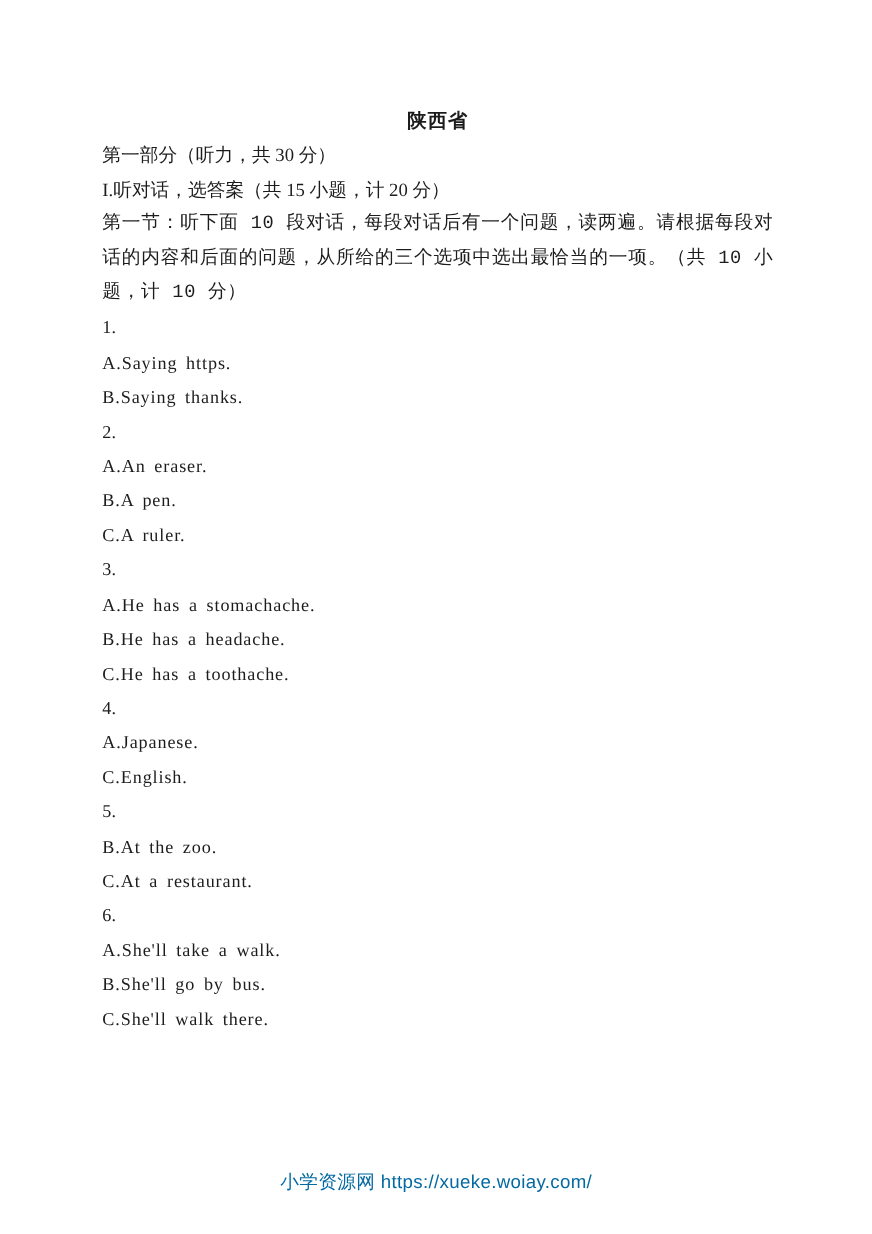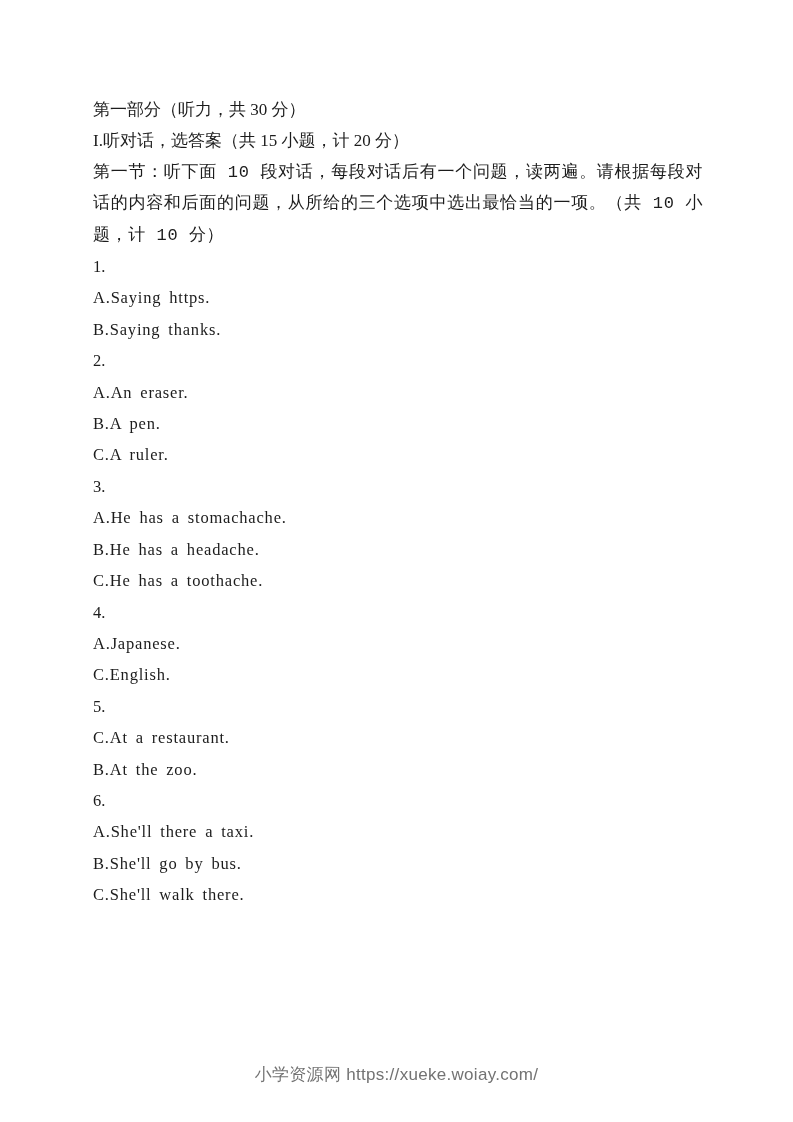--- a/index.html
+++ b/index.html
@@ -61,30 +61,31 @@
   }
   .footer {
     position: absolute;
     top: 1062px;
     left: 0;
     width: 793px;
     text-align: center;
     font-family: "Liberation Sans", "DejaVu Sans", sans-serif;
     font-size: 17px;
     line-height: 26px;
-    color: #737373;
+    color: #0369a1;
     letter-spacing: 0.3px;
   }
 </style>
 </head>
 <body>
 
 <div class="page">
   <div class="content">
 
+    <div class="doc-title">陕西省</div>
 
     <div class="line">第一部分（听力，共 30 分）</div>
     <div class="line">I.听对话，选答案（共 15 小题，计 20 分）</div>
 
     <div class="intro">第一节：听下面 10 段对话，每段对话后有一个问题，读两遍。请根据每段对话的内容和后面的问题，从所给的三个选项中选出最恰当的一项。（共 10 小题，计 10 分）</div>
 
     <div>
       <div class="q-number">1.</div>
       <div class="option">A.Saying https.</div>
       <div class="option">B.Saying thanks.</div>
@@ -105,27 +106,27 @@
     </div>
 
     <div>
       <div class="q-number">4.</div>
       <div class="option">A.Japanese.</div>
       <div class="option">C.English.</div>
     </div>
 
     <div>
       <div class="q-number">5.</div>
+      <div class="option">B.At the zoo.</div>
       <div class="option">C.At a restaurant.</div>
-      <div class="option">B.At the zoo.</div>
     </div>
 
     <div>
       <div class="q-number">6.</div>
-      <div class="option">A.She'll there a taxi.</div>
+      <div class="option">A.She'll take a walk.</div>
       <div class="option">B.She'll go by bus.</div>
       <div class="option">C.She'll walk there.</div>
     </div>
 
   </div>
 
   <div class="footer">小学资源网 https://xueke.woiay.com/</div>
 </div>
 
 </body></html>

